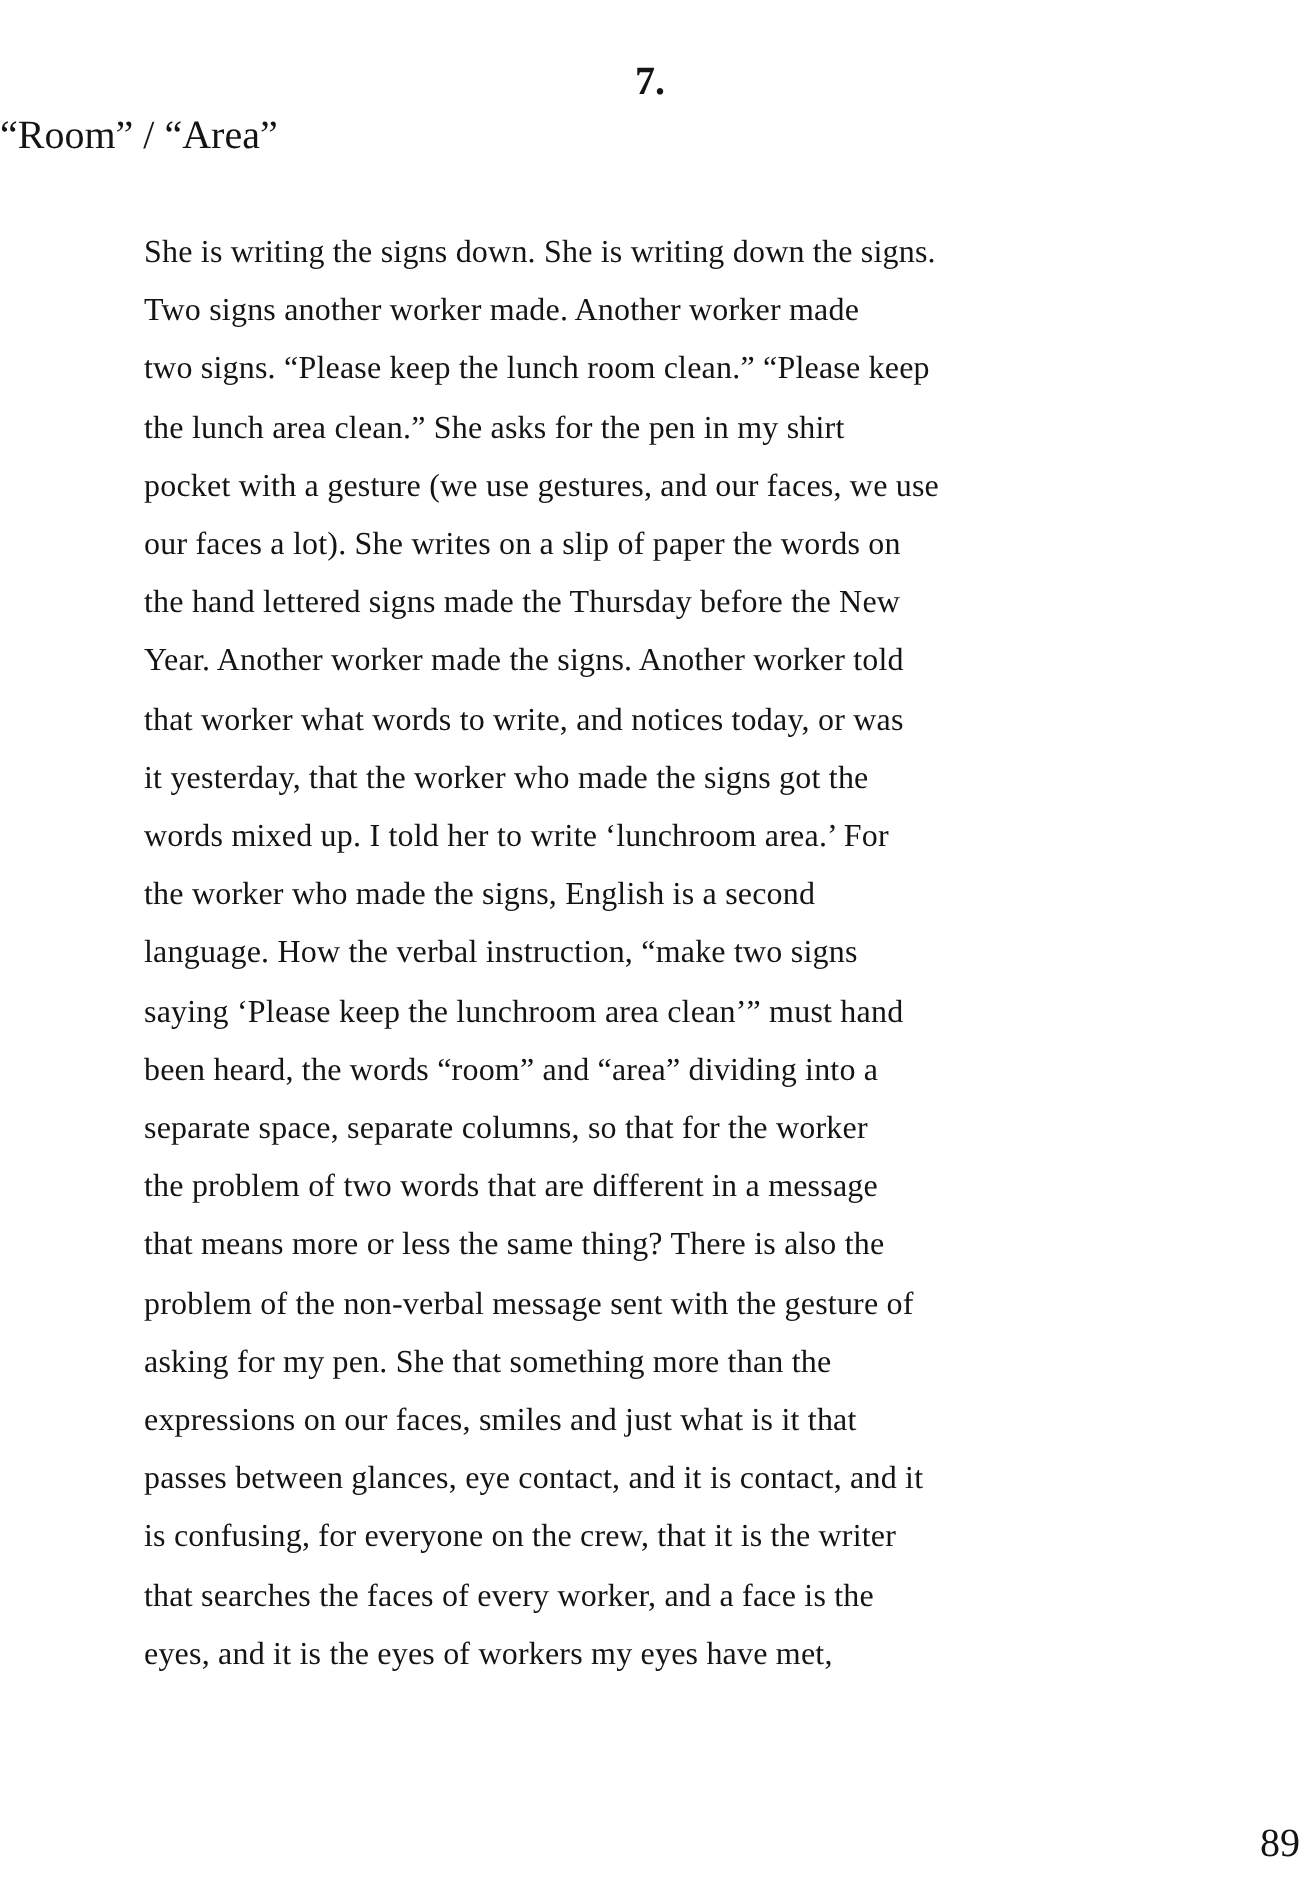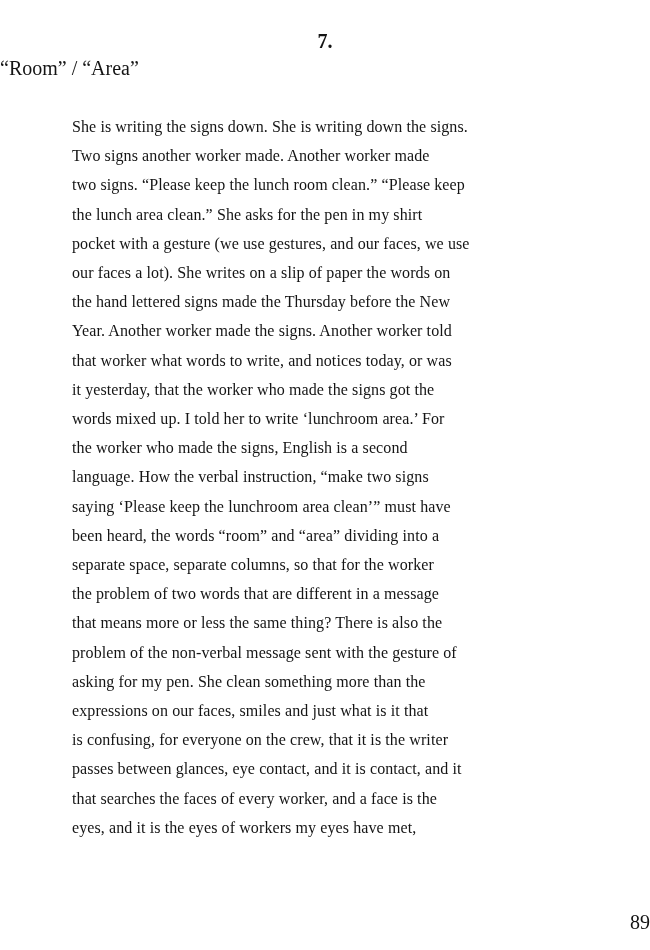--- a/index.html
+++ b/index.html
@@ -63,27 +63,27 @@
       <div class="text-line">the lunch area clean.” She asks for the pen in my shirt</div>
       <div class="text-line">pocket with a gesture (we use gestures, and our faces, we use</div>
       <div class="text-line">our faces a lot). She writes on a slip of paper the words on</div>
       <div class="text-line">the hand lettered signs made the Thursday before the New</div>
       <div class="text-line">Year. Another worker made the signs. Another worker told</div>
       <div class="text-line">that worker what words to write, and notices today, or was</div>
       <div class="text-line">it yesterday, that the worker who made the signs got the</div>
       <div class="text-line">words mixed up. I told her to write ‘lunchroom area.’ For</div>
       <div class="text-line">the worker who made the signs, English is a second</div>
       <div class="text-line">language. How the verbal instruction, “make two signs</div>
-      <div class="text-line">saying ‘Please keep the lunchroom area clean’” must have</div>
+      <div class="text-line">saying ‘Please keep the lunchroom area clean’” must hand</div>
       <div class="text-line">been heard, the words “room” and “area” dividing into a</div>
       <div class="text-line">separate space, separate columns, so that for the worker</div>
       <div class="text-line">the problem of two words that are different in a message</div>
       <div class="text-line">that means more or less the same thing? There is also the</div>
       <div class="text-line">problem of the non-verbal message sent with the gesture of</div>
-      <div class="text-line">asking for my pen. She clean something more than the</div>
+      <div class="text-line">asking for my pen. She that something more than the</div>
       <div class="text-line">expressions on our faces, smiles and just what is it that</div>
+      <div class="text-line">passes between glances, eye contact, and it is contact, and it</div>
       <div class="text-line">is confusing, for everyone on the crew, that it is the writer</div>
-      <div class="text-line">passes between glances, eye contact, and it is contact, and it</div>
       <div class="text-line">that searches the faces of every worker, and a face is the</div>
       <div class="text-line">eyes, and it is the eyes of workers my eyes have met,</div>
     </div>
   <div class="page-number">89</div>
 </div>
 
 </body></html>

